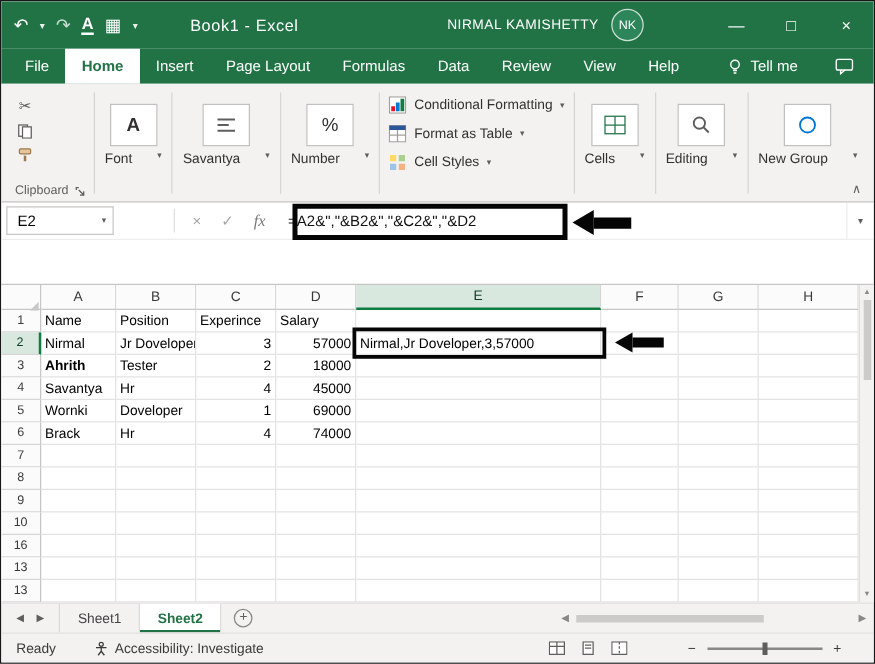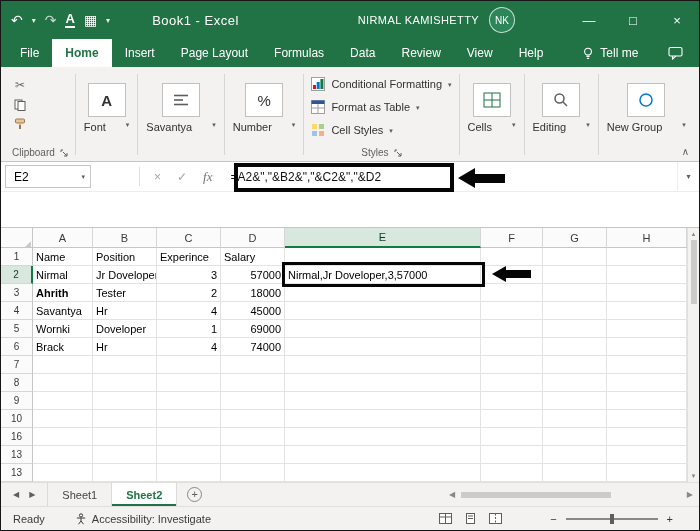--- a/index.html
+++ b/index.html
@@ -252,27 +252,20 @@
                 <rect x="1" y="1" width="5" height="5" fill="#ffd966"></rect>
                 <rect x="8" y="1" width="5" height="5" fill="#a9d08e"></rect>
                 <rect x="1" y="8" width="5" height="5" fill="#9dc3e6"></rect>
                 <rect x="8" y="8" width="5" height="5" fill="#f4b183"></rect>
               </svg>
             <span>Cell Styles</span>
             <span class="caret">▾</span>
           </div>
         </div>
       </div>
-      <div class="rgroup-label">
-        <span>Styles</span>
-        <svg width="8" height="8" viewBox="0 0 8 8">
-            <path d="M1 3 L1 1 L3 1" fill="none" stroke="#605e5c"></path>
-            <path d="M3 3 L7 7 M7 4 L7 7 L4 7" fill="none" stroke="#605e5c"></path>
-          </svg>
-      </div>
     </div>
     <div class="vsep"></div>
 
     <div class="box-btn">
       <div class="icon-box">
           <svg width="18" height="16" viewBox="0 0 18 16">
             <rect x="1" y="1" width="16" height="14" fill="#fff" stroke="#217346"></rect>
             <line x1="9" y1="1" x2="9" y2="15" stroke="#217346"></line>
             <line x1="1" y1="8" x2="17" y2="8" stroke="#217346"></line>
           </svg>

